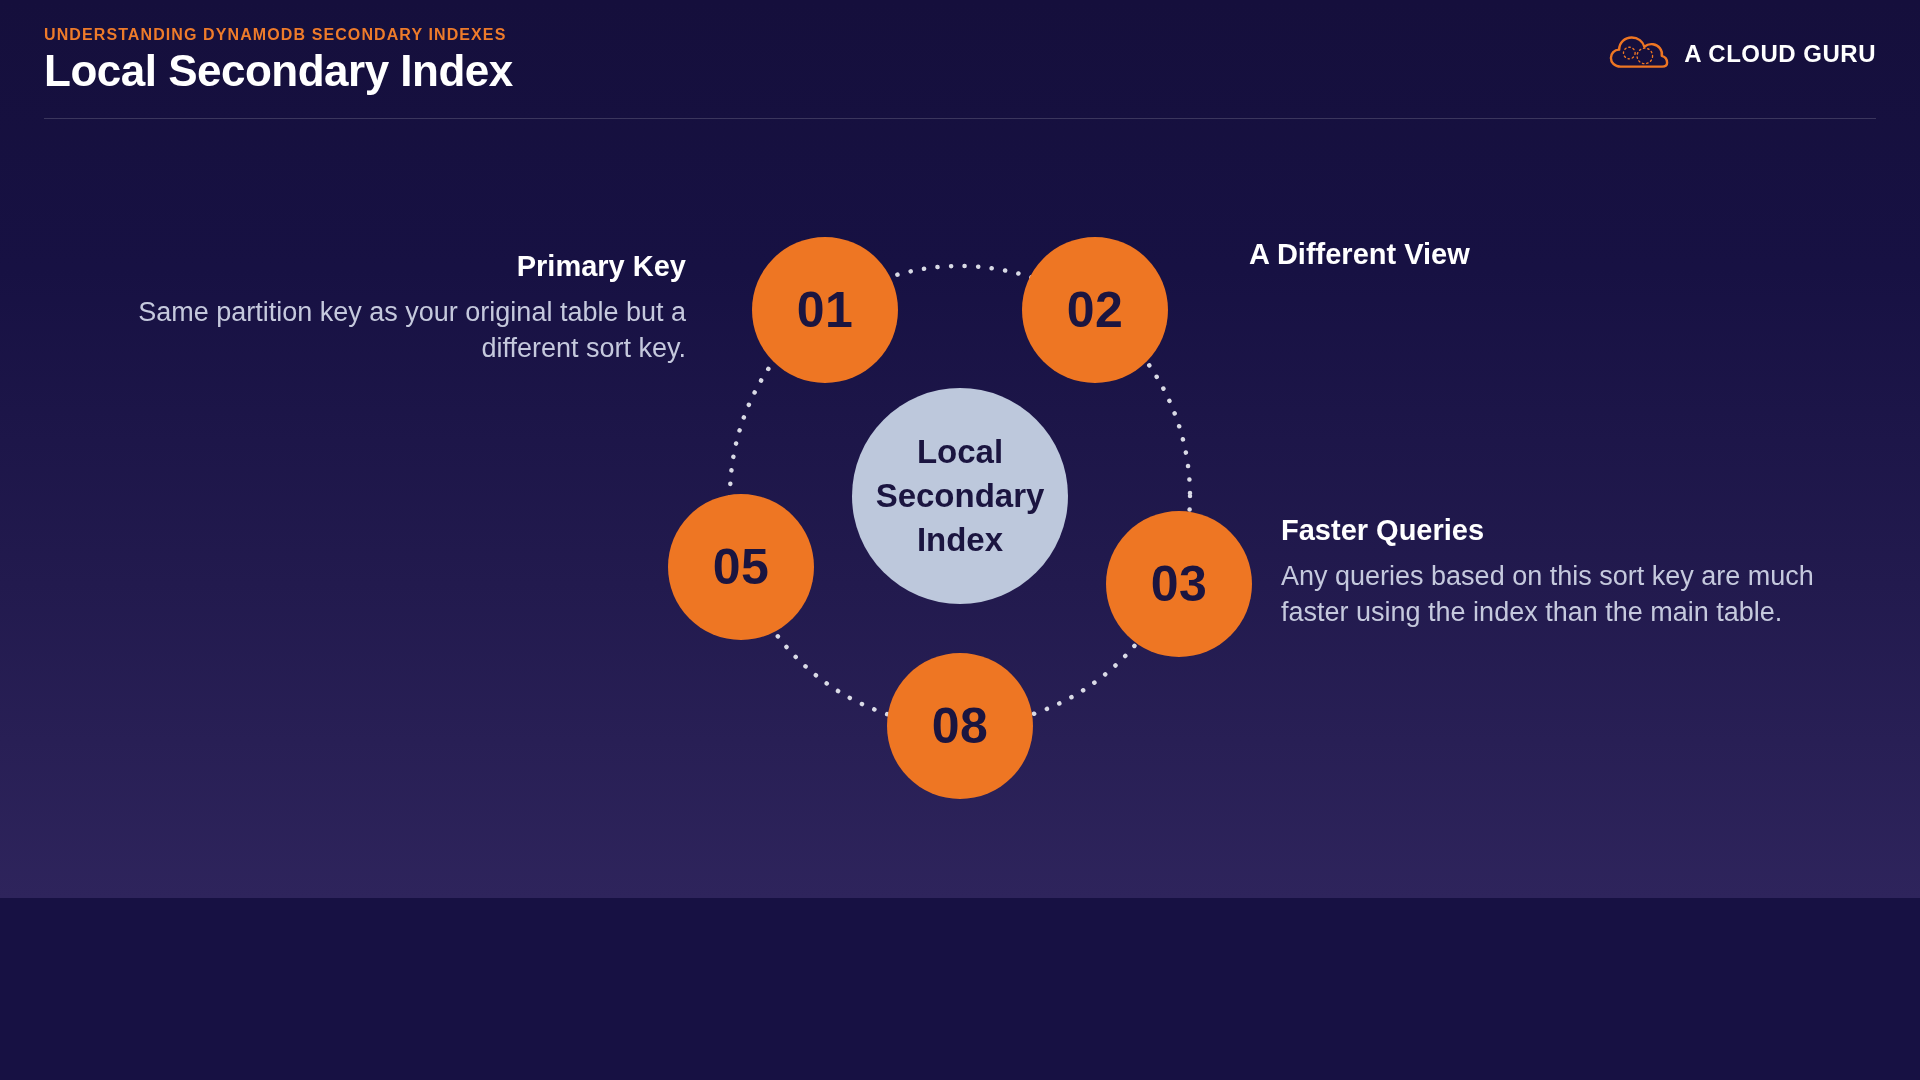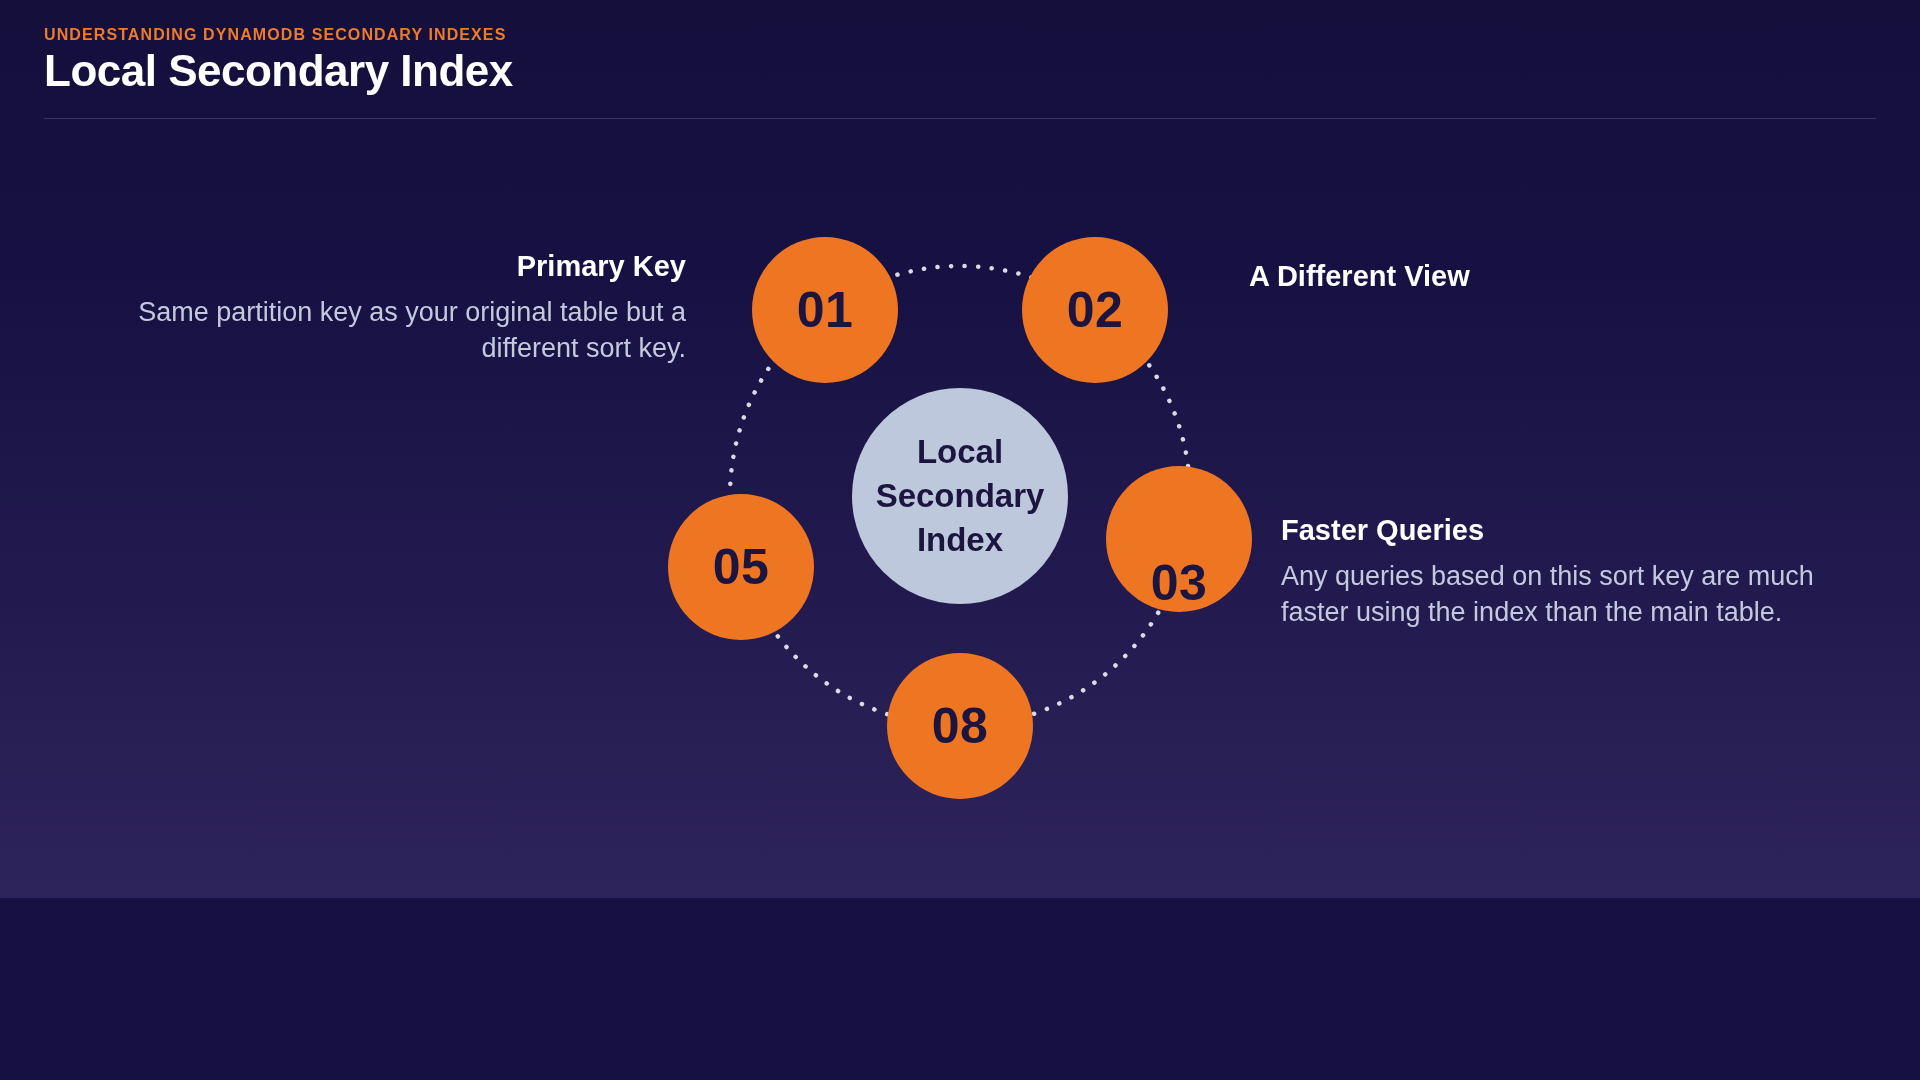--- a/index.html
+++ b/index.html
@@ -45,21 +45,21 @@
   .ring-svg { position: absolute; left: 0; top: 0; pointer-events: none; }
 
   .node {
     position: absolute; width: 146px; height: 146px; border-radius: 50%;
     background: #EE7623;
     display: flex; align-items: center; justify-content: center;
   }
   .node span { font-size: 50px; font-weight: 700; color: #1B1540; letter-spacing: 0.5px; }
   .node-01 { left: 752px;  top: 237px; }
   .node-02 { left: 1022px; top: 237px; }
-  .node-03 { left: 1106px; top: 466px; align-items: flex-end; }
+  .node-03 { left: 1106px; top: 511px; }
   .node-04 { left: 887px;  top: 653px; }
   .node-05 { left: 668px;  top: 494px; }
 
   .center-circle {
     position: absolute; left: 852px; top: 388px;
     width: 216px; height: 216px; border-radius: 50%;
     background: #BDC8DC;
     display: flex; align-items: center; justify-content: center;
     text-align: center;
   }
@@ -74,34 +74,42 @@
     margin: 0; font-size: 29px; font-weight: 700; color: #ffffff;
   }
   .callout p {
     margin: 11px 0 0; font-size: 27px; line-height: 1.34; color: #C5C9DD;
   }
   .callout-primary {
     position: absolute; right: 1234px; top: 250px; width: 580px;
     text-align: right;
   }
   .callout-view {
-    position: absolute; left: 1249px; top: 260px; width: 600px;
+    position: absolute; left: 1249px; top: 238px; width: 600px;
   }
   .callout-queries {
     position: absolute; left: 1281px; top: 514px; width: 550px;
   }
 </style>
 </head>
 <body>
 
 <div class="slide">
 
   <div class="eyebrow">UNDERSTANDING DYNAMODB SECONDARY INDEXES</div>
   <h1 class="title">Local Secondary Index</h1>
 
+  <div class="brand">
+    <svg width="62" height="44" viewBox="0 0 64 44" fill="none" stroke="#EE7623" stroke-width="2.5" stroke-linecap="round" stroke-linejoin="round">
+      <path d="M 13 35 C 6.5 35 3 30.5 3 26 C 3 21.5 6.5 17.5 11.5 17.5 C 11.5 10 17.5 5 24.5 5 C 31 5 36 9 37.5 14.5 C 40 12.5 43.5 11.5 46.5 12 C 52.5 13 56.5 18 55.5 24 C 59 25 61 28 61 31 C 61 33.5 59 35 56 35 Z"></path>
+      <circle cx="22" cy="21" r="6" stroke-width="1.4" stroke-dasharray="1.5 3"></circle>
+      <circle cx="38" cy="24" r="8" stroke-width="1.4" stroke-dasharray="1.5 3"></circle>
+    </svg>
+    <span class="brand-name">A CLOUD GURU</span>
+  </div>
 
   <div class="divider"></div>
 
   <svg class="ring-svg" width="1920" height="1080" viewBox="0 0 1920 1080">
     <circle cx="960" cy="496" r="230" fill="none" stroke="#E9EBF3" stroke-opacity="0.92" stroke-width="4.5" stroke-linecap="round" stroke-dasharray="0.1 13.5"></circle>
   </svg>
 
   <div class="node node-01">
     <span>01</span>
   </div>

